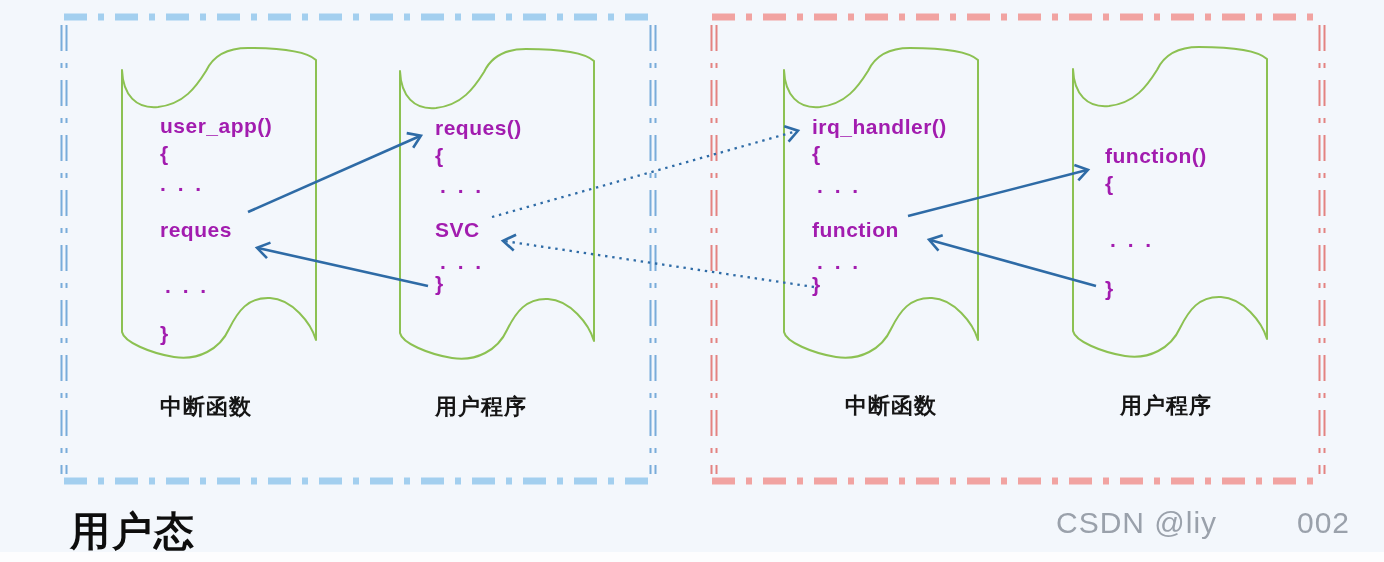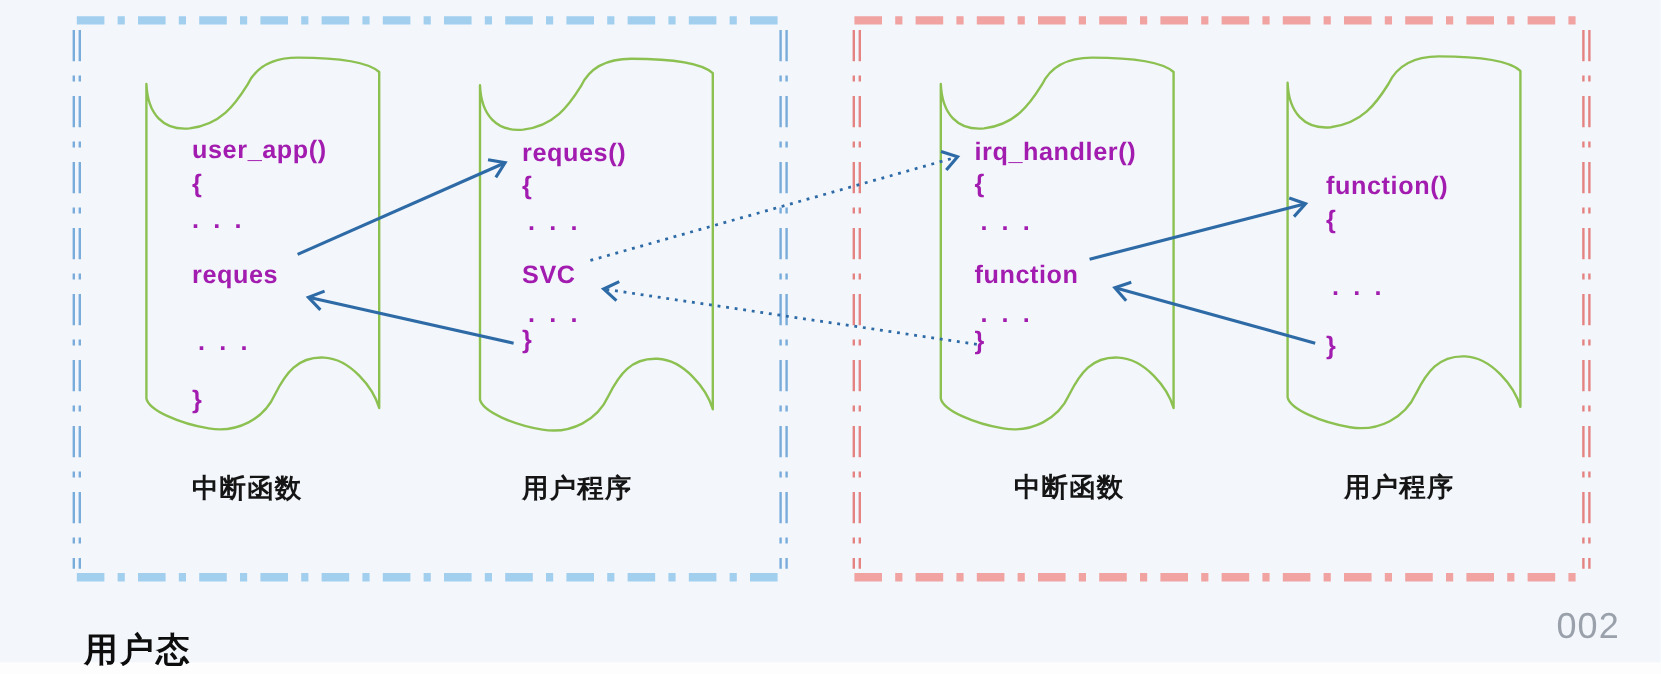--- a/index.html
+++ b/index.html
@@ -6,21 +6,21 @@
   .stage{
     position:relative;width:1384px;height:562px;overflow:hidden;
     background:#f3f7fc;
     font-family:"Liberation Sans","DejaVu Sans",sans-serif;
   }
   .stage svg{position:absolute;left:0;top:0;}
   .txt{position:absolute;white-space:pre;color:#a21caf;}
   .code{font-size:21px;font-weight:bold;letter-spacing:.5px;}
   .dots{font-size:21px;font-weight:bold;letter-spacing:3px;}
   .caption{font-size:22px;font-weight:bold;color:#151515;letter-spacing:1px;}
-  .mode-label{font-size:28px;font-weight:800;color:#0d0d0d;letter-spacing:2px;z-index:3;margin-top:19px;}
+  .mode-label{font-size:40px;font-weight:800;color:#0d0d0d;letter-spacing:2px;z-index:3;}
   .watermark{font-size:30px;font-weight:400;color:#9aa1ab;letter-spacing:1px;z-index:1;}
   .bottom-strip{position:absolute;left:0;bottom:0;width:100%;height:10px;background:#fdfdfe;z-index:0;}
 </style>
 </head>
 <body>
 
 <div class="stage">
 
   <svg width="1384" height="562" viewBox="0 0 1384 562">
     <defs>
@@ -90,16 +90,17 @@
   <div class="txt code" style="left:812px;top:273px">}</div>
   <div class="txt caption" style="left:845px;top:391px">中断函数</div>
 
   <div class="txt code" style="left:1105px;top:144px">function()</div>
   <div class="txt code" style="left:1105px;top:172px">{</div>
   <div class="txt dots" style="left:1110px;top:228px">. . .</div>
   <div class="txt code" style="left:1105px;top:277px">}</div>
   <div class="txt caption" style="left:1120px;top:391px">用户程序</div>
 
   <div class="txt mode-label" style="left:70px;top:504px">用户态</div>
+  <div class="txt watermark" style="left:1056px;top:506px">CSDN @liy</div>
   <div class="txt watermark" style="left:1297px;top:506px">002</div>
 
   <div class="bottom-strip"></div>
 </div>
 
 </body></html>

